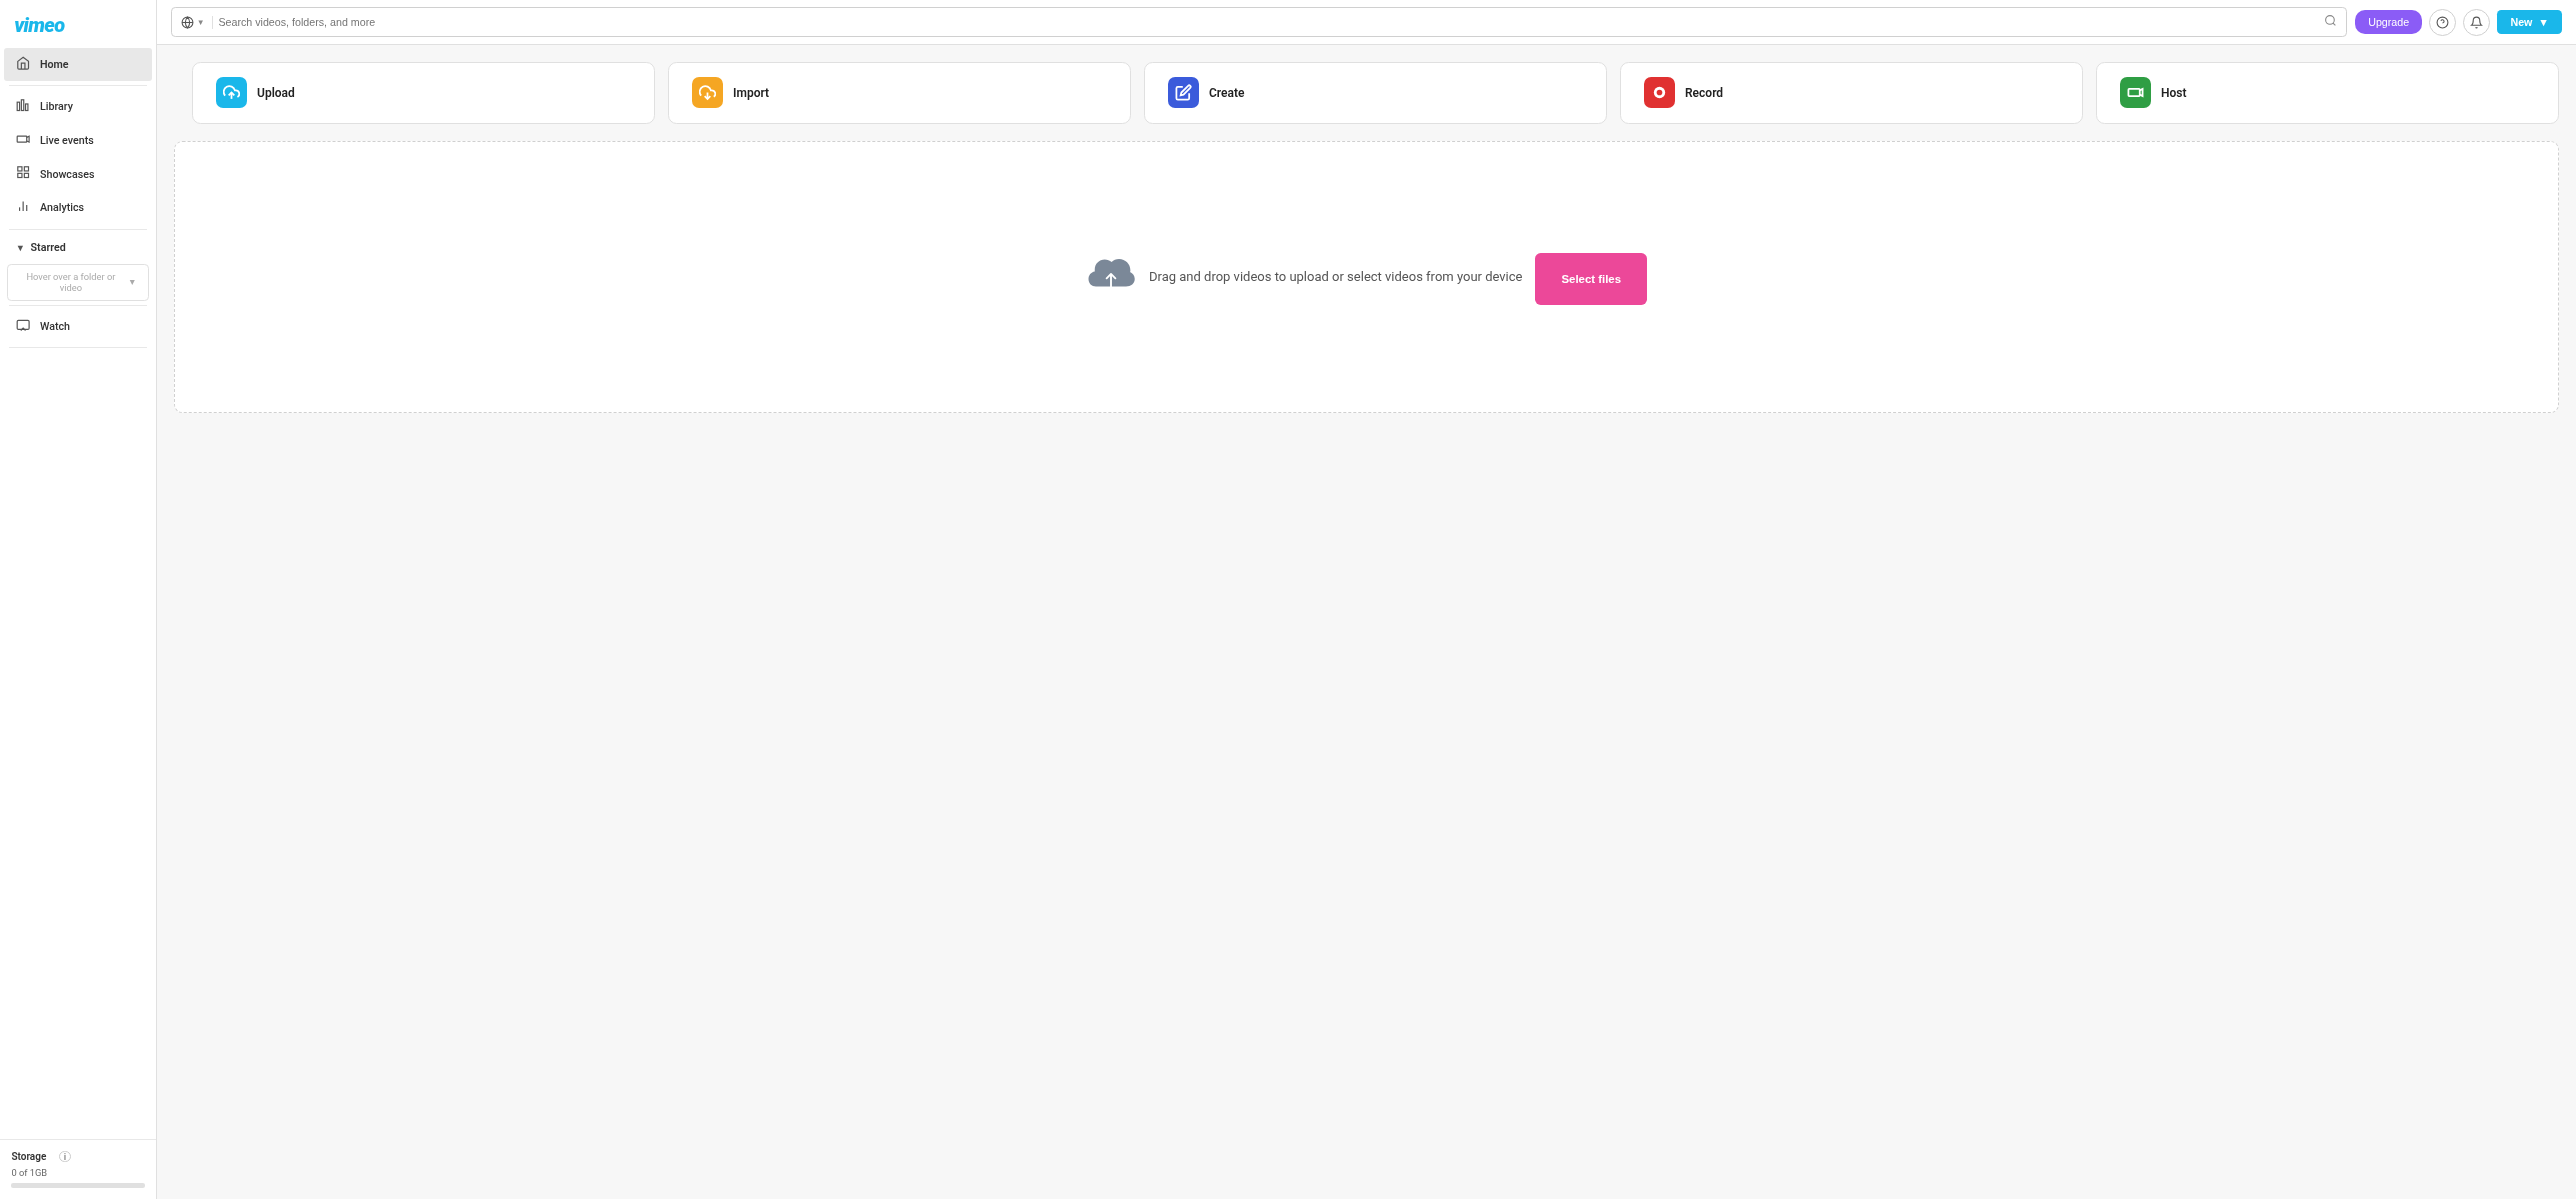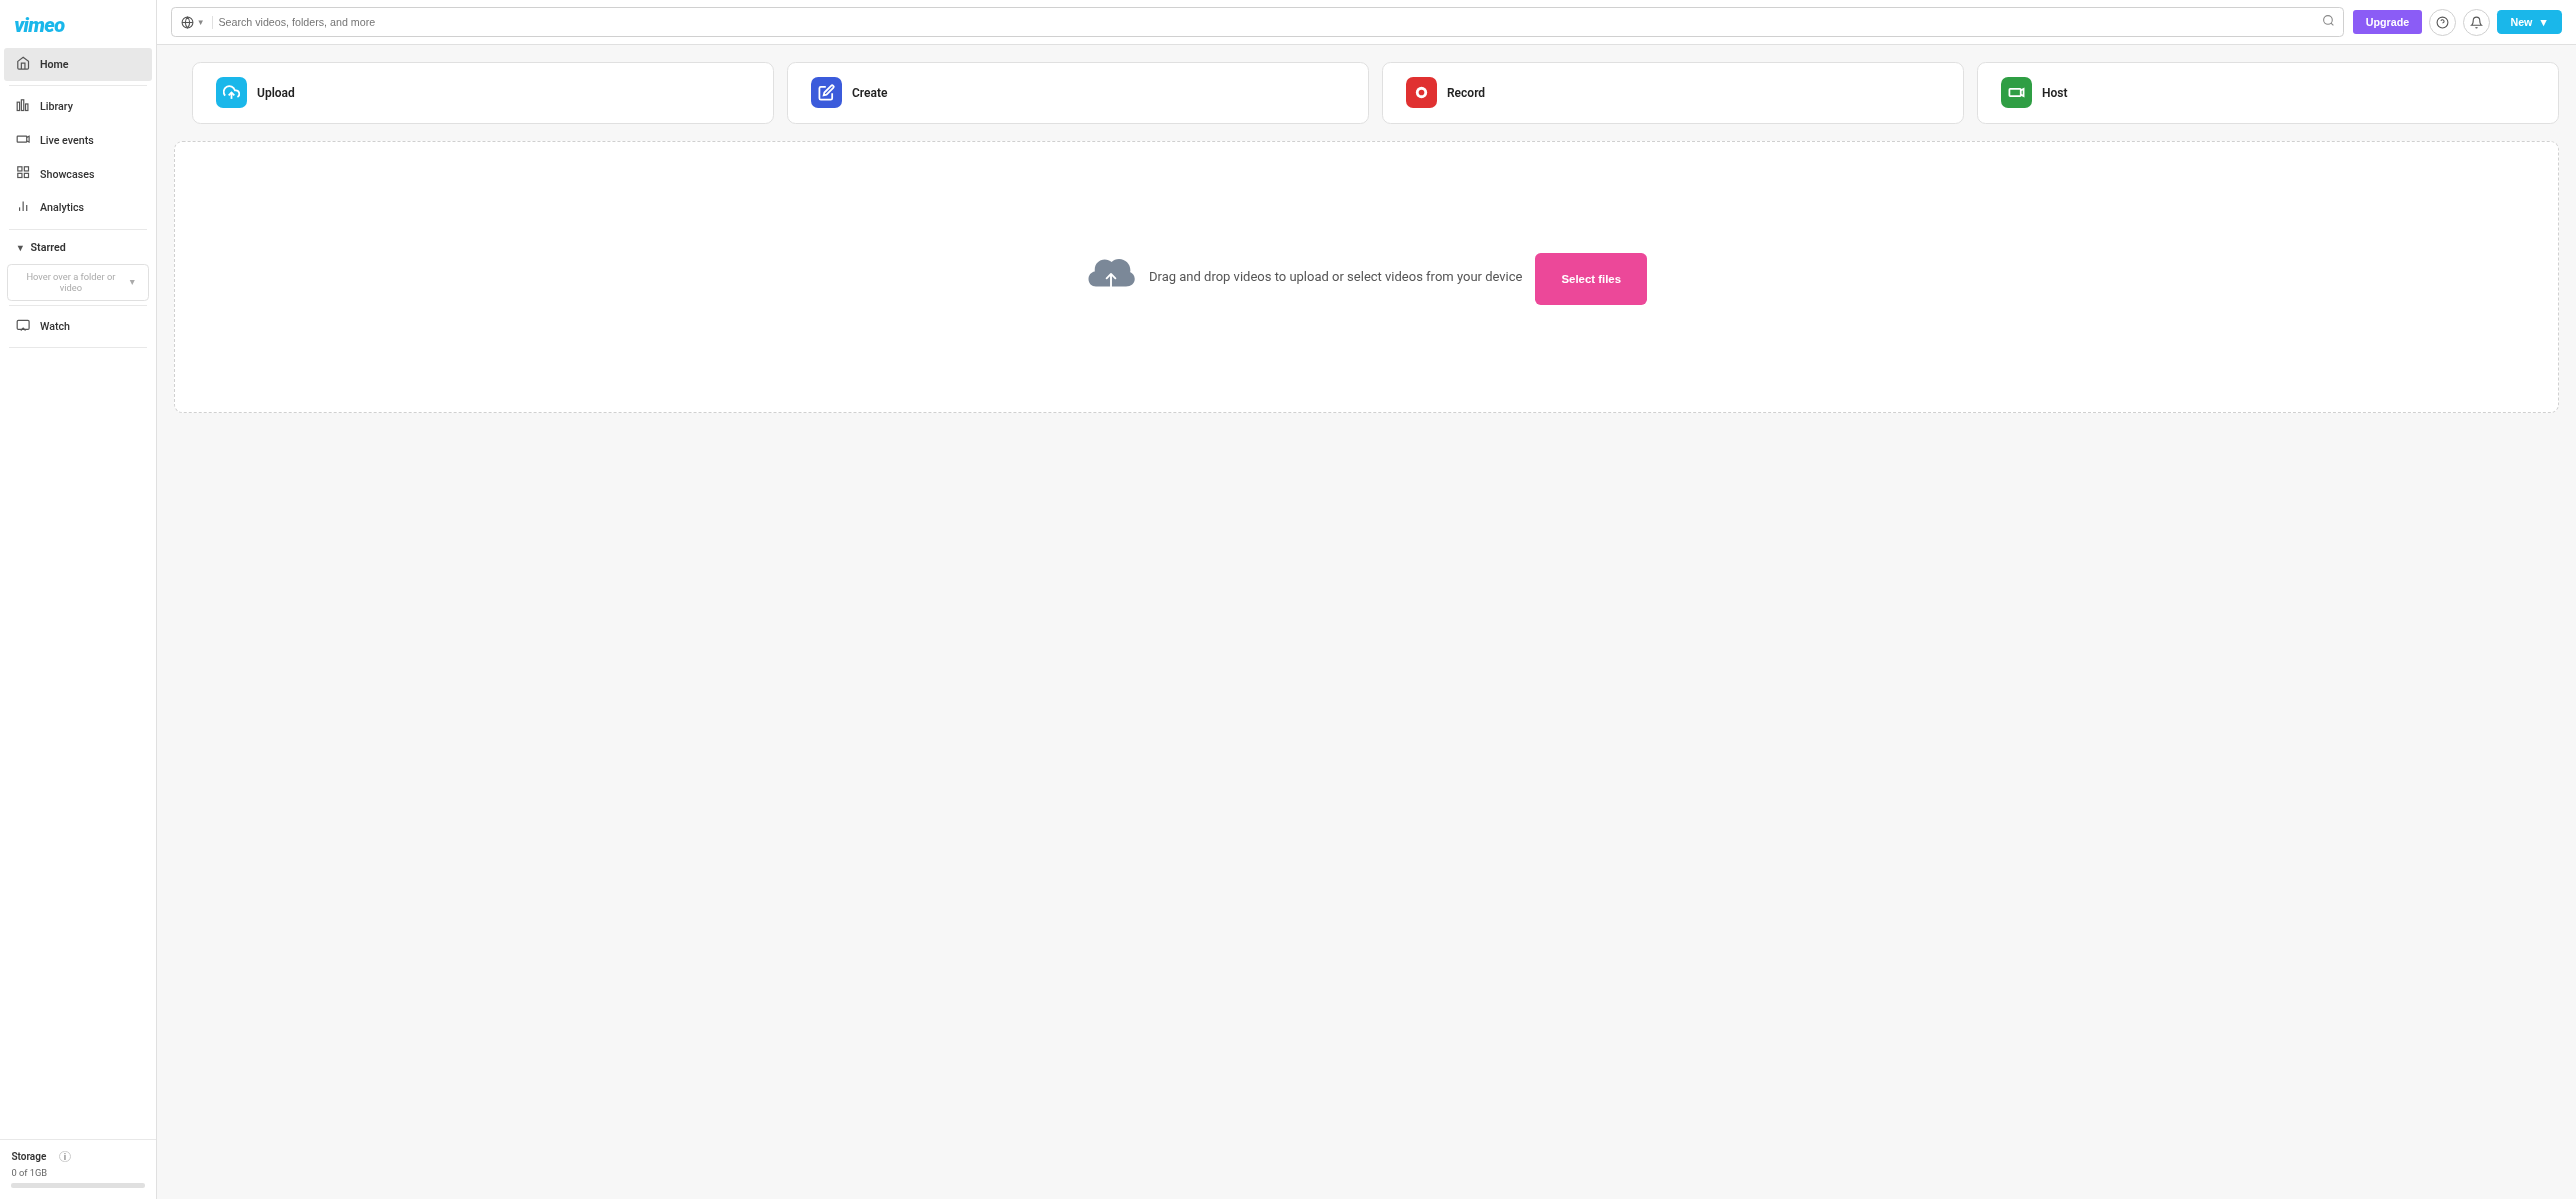--- a/index.html
+++ b/index.html
@@ -154,24 +154,24 @@
     .search-icon { color: #888; font-size: 12px; }
     .header-actions {
       display: flex;
       align-items: center;
       gap: 7.1px;
     }
     .btn-upgrade {
       background: #8b5cf6;
       color: #fff;
       border: none;
-      border-radius: 3px;
+      border-radius: 10px;
       padding: 6.4px 13px;
       font-size: 10.7px;
-      font-weight: 700;
+      font-weight: 400;
       cursor: pointer;
     }
     .btn-icon {
       width: 27px;
       height: 27px;
       border-radius: 50%;
       border: 1.1px solid #d0d0d0;
       display: flex;
       align-items: center;
       justify-content: center;
@@ -428,20 +428,30 @@
         <div class="action-card-icon" style="background:#1ab7ea;">
           <svg width="17" height="17" viewBox="0 0 24 24" fill="none" stroke="white" stroke-width="2.5">
               <polyline points="16 16 12 12 8 16"></polyline>
               <line x1="12" y1="12" x2="12" y2="21"></line>
               <path d="M20.39 18.39A5 5 0 0 0 18 9h-1.26A8 8 0 1 0 3 16.3"></path>
             </svg>
         </div>
         <span class="action-card-label">Upload</span>
       </div>
 
+      <div class="action-card">
+        <div class="action-card-icon" style="background:#f5a623;">
+          <svg width="17" height="17" viewBox="0 0 24 24" fill="none" stroke="white" stroke-width="2.5">
+              <polyline points="8 17 12 21 16 17"></polyline>
+              <line x1="12" y1="12" x2="12" y2="21"></line>
+              <path d="M20.88 18.09A5 5 0 0 0 18 9h-1.26A8 8 0 1 0 3 16.29"></path>
+            </svg>
+        </div>
+        <span class="action-card-label">Import</span>
+      </div>
 
       <div class="action-card">
         <div class="action-card-icon" style="background:#3b5bdb;">
           <svg width="17" height="17" viewBox="0 0 24 24" fill="none" stroke="white" stroke-width="2.5">
               <path d="M11 4H4a2 2 0 0 0-2 2v14a2 2 0 0 0 2 2h14a2 2 0 0 0 2-2v-7"></path>
               <path d="M18.5 2.5a2.121 2.121 0 0 1 3 3L12 15l-4 1 1-4 9.5-9.5z"></path>
             </svg>
         </div>
         <span class="action-card-label">Create</span>
       </div>

